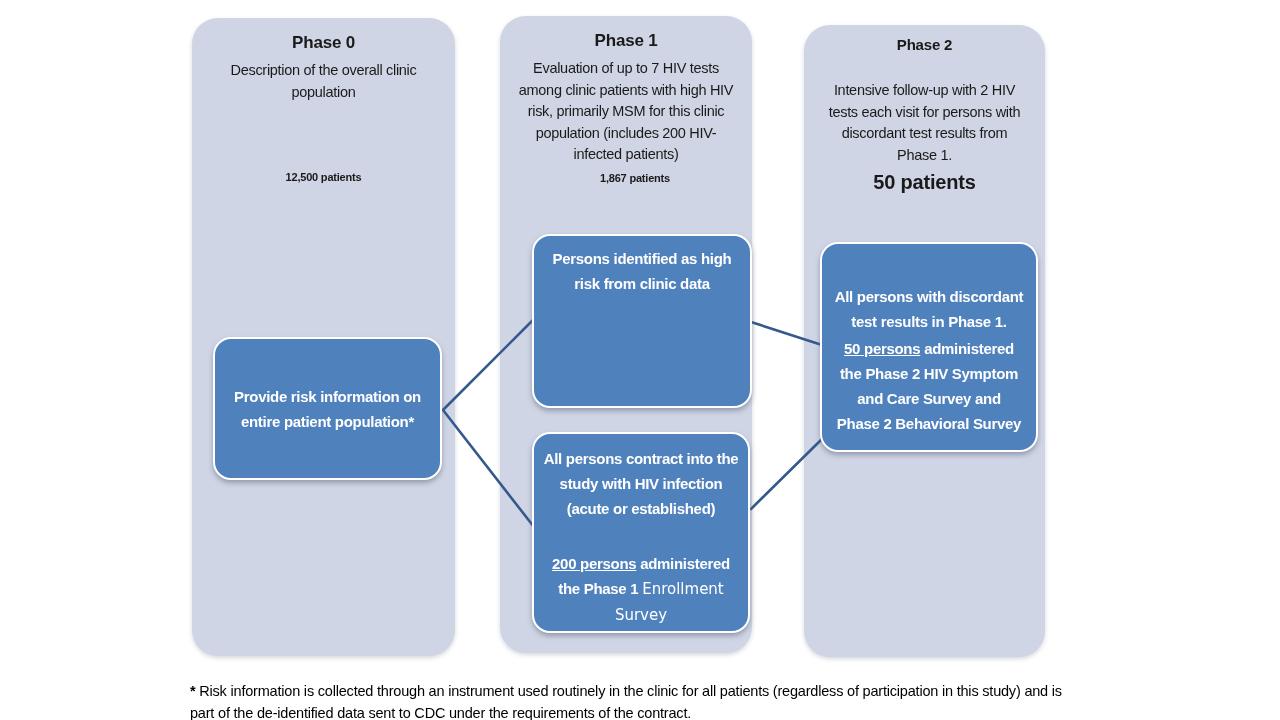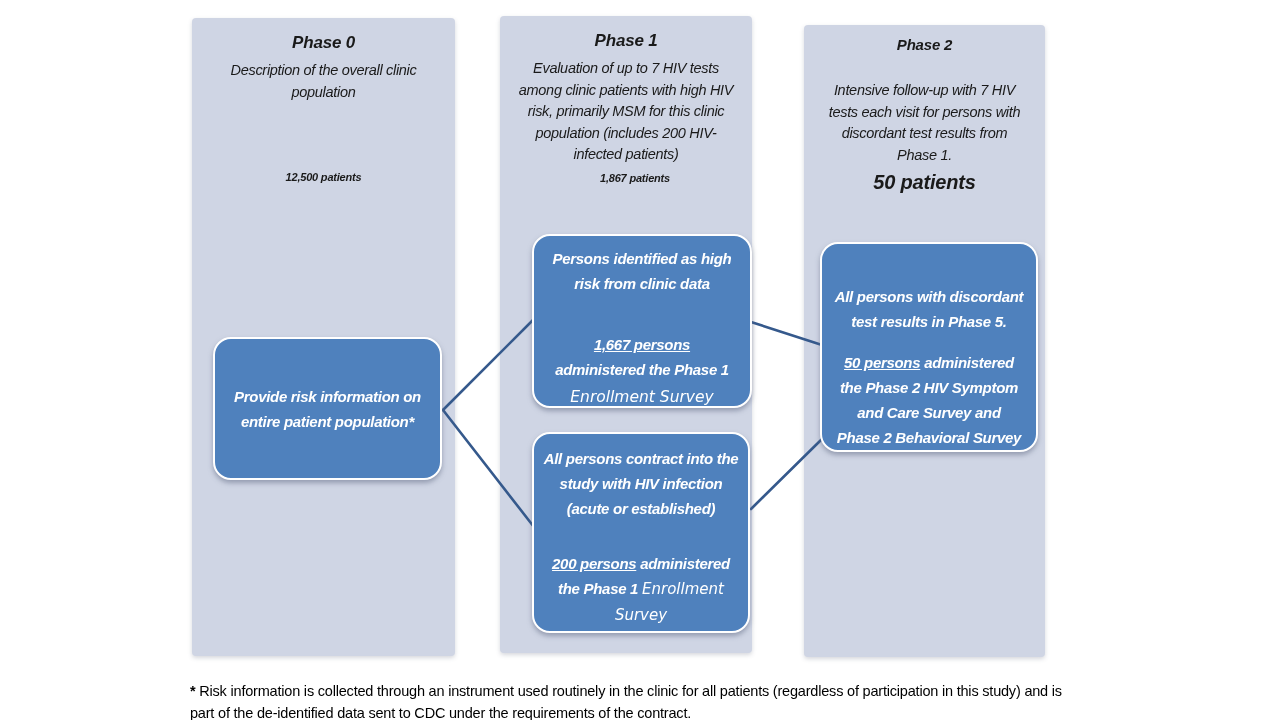--- a/index.html
+++ b/index.html
@@ -18,25 +18,24 @@
     z-index: 1;
   }
   .connectors line {
     stroke: var(--line, #35598c);
     stroke-width: 2.6;
     stroke-linecap: round;
   }
   .column {
     position: absolute;
     background: var(--column-bg, #cfd5e4);
-    border-radius: 4px;
+    border-radius: 26px;
     text-align: center;
     color: var(--heading-text, #1a1a1a);
     box-shadow: 0 2px 4px rgba(90,100,120,0.25);
-    font-style: italic;
   }
   .col-0 { left: 192px; top: 18px;  width: 263px; height: 638px; }
   .col-1 { left: 500px; top: 16px;  width: 252px; height: 637px; }
   .col-2 { left: 804px; top: 25px;  width: 241px; height: 632px; }
 
   .col-title {
     margin: 0;
     padding-top: 15px;
     font-size: 17px;
     font-weight: 700;
@@ -88,21 +87,21 @@
   .box-1a { left: 32px; top: 218px; width: 220px; height: 174px; padding: 10px 9px 0; }
   .box-1b { left: 32px; top: 416px; width: 218px; height: 201px; padding: 12px 8px 0; }
   .box-2  { left: 16px; top: 217px; width: 218px; height: 210px; padding: 40px 5px 0; }
 
   .box-intro { margin: 0 auto; }
   .box-2 .box-intro { max-width: 207px; }
 
   .persons { margin: 0 auto; }
   .box-1a .persons { margin-top: 36px; }
   .box-1b .persons { margin-top: 30px; max-width: 198px; }
-  .box-2  .persons { margin-top: 16px;  max-width: 190px; }
+  .box-2  .persons { margin-top: 2px;  max-width: 190px; }
 
   .count-u { text-decoration: underline; }
   .box-1a .count-u { display: block; }
 
   .alt {
     font-family: "DejaVu Sans", sans-serif;
     font-weight: 400;
     letter-spacing: 0;
     font-size: 15px;
   }
@@ -143,35 +142,34 @@
     </div>
   </section>
 
   <section class="column col-1">
     <h2 class="col-title">Phase 1</h2>
     <p class="col-desc">Evaluation of up to 7 HIV tests among clinic patients with high HIV risk, primarily MSM for this clinic population (includes 200 HIV-infected patients)</p>
     <p class="col-count">1,867 patients</p>
 
     <div class="bluebox box-1a">
       <p class="box-intro">Persons identified as high risk from clinic data</p>
-      <p class="persons"><span class="count-u">1,667 persons</span><span>administered the Phase 1</span><span class="alt">Enrollment Survey</span></p>
     </div>
 
     <div class="bluebox box-1b">
       <p class="box-intro">All persons  contract into the study  with HIV infection (acute or established)</p>
       <p class="persons"><span class="count-u">200 persons</span><span> administered the Phase 1 </span><span class="alt">Enrollment Survey</span></p>
     </div>
   </section>
 
   <section class="column col-2">
     <h2 class="col-title">Phase 2</h2>
-    <p class="col-desc">Intensive follow-up with 7 HIV tests each visit for persons with discordant test results from Phase 1.</p>
+    <p class="col-desc">Intensive follow-up with 2 HIV tests each visit for persons with discordant test results from Phase 1.</p>
     <p class="col-count">50 patients</p>
 
     <div class="bluebox box-2">
-      <p class="box-intro">All persons with discordant test results in Phase 5.</p>
+      <p class="box-intro">All persons with discordant test results in Phase 1.</p>
       <p class="persons"><span class="count-u">50 persons</span><span> administered the Phase 2 HIV Symptom and Care Survey and Phase 2 Behavioral Survey</span></p>
     </div>
   </section>
 
   <p class="footnote"><span class="fn-marker">*</span><span> Risk information is collected through an instrument used routinely in the clinic for all patients (regardless of participation in this study) and is part of the de-identified data sent to CDC under the requirements of the contract.</span></p>
 
 </div>
 
 </body></html>

